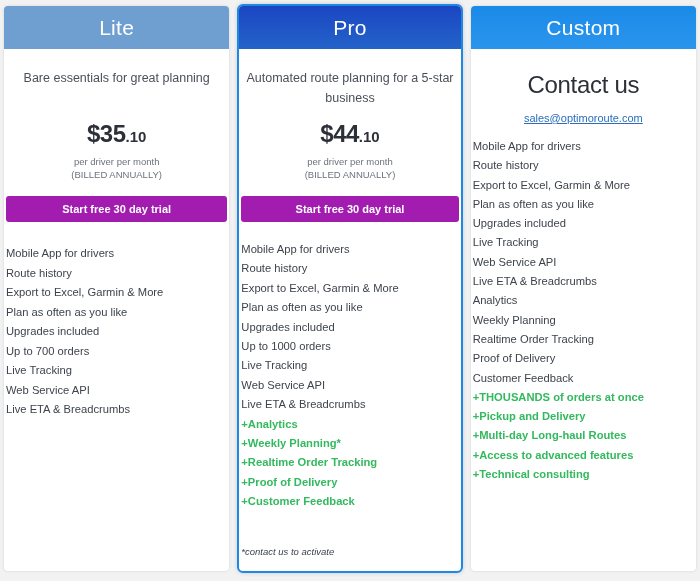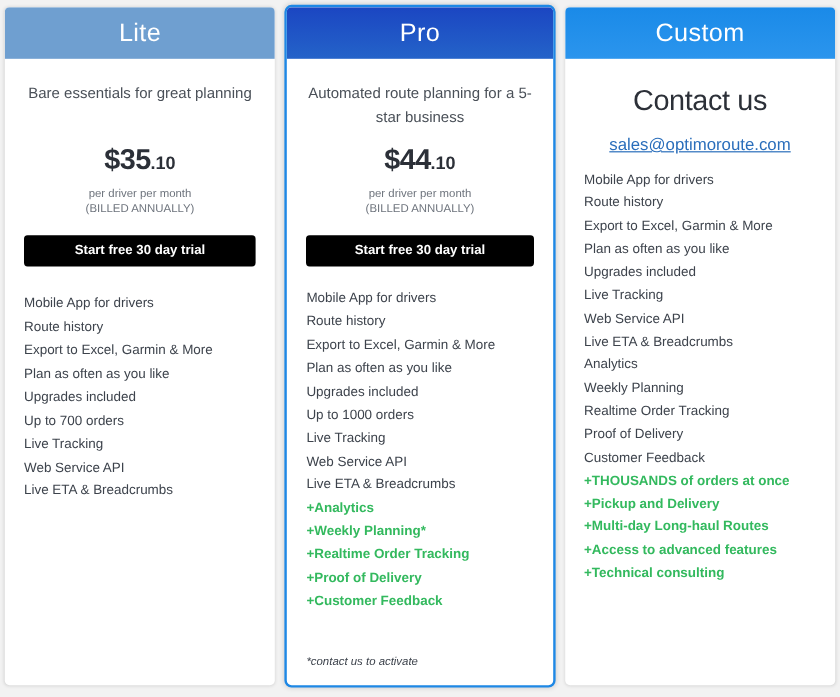--- a/index.html
+++ b/index.html
@@ -45,21 +45,21 @@
     color: #ffffff;
     font-size: 21px;
     letter-spacing: 0.3px;
   }
   .lite .card-header { background: #6f9fd0; }
   .pro .card-header  { background: linear-gradient(180deg, #1b46c2 0%, #2463c9 100%); }
   .custom .card-header { background: linear-gradient(180deg, #1a8ae8 0%, #2b95ed 100%); }
 
   .card-body {
     flex: 1;
-    padding: 0 16px;
+    padding: 0 2px;
     display: flex;
     flex-direction: column;
   }
   .tagline {
     margin-top: 19px;
     text-align: center;
     font-size: 12.5px;
     line-height: 20px;
     color: #4a5058;
     min-height: 40px;
@@ -90,30 +90,30 @@
     margin-top: 7px;
     text-align: center;
     font-size: 9.5px;
     line-height: 13px;
     color: #6d737c;
   }
   .contact-email {
     display: block;
     text-align: center;
     margin-top: 13px;
-    font-size: 14px;
+    font-size: 11px;
     color: #2a6ebb;
     text-decoration: underline;
   }
   .cta-button {
     display: block;
     width: 100%;
     margin-top: 15px;
     padding: 7px 0;
-    background: #000000;
+    background: #a21caf;
     border: none;
     border-radius: 3px;
     color: #ffffff;
     font-size: 11px;
     font-weight: bold;
     text-align: center;
     cursor: pointer;
     font-family: "Liberation Sans", sans-serif;
   }
   .feature-list {

